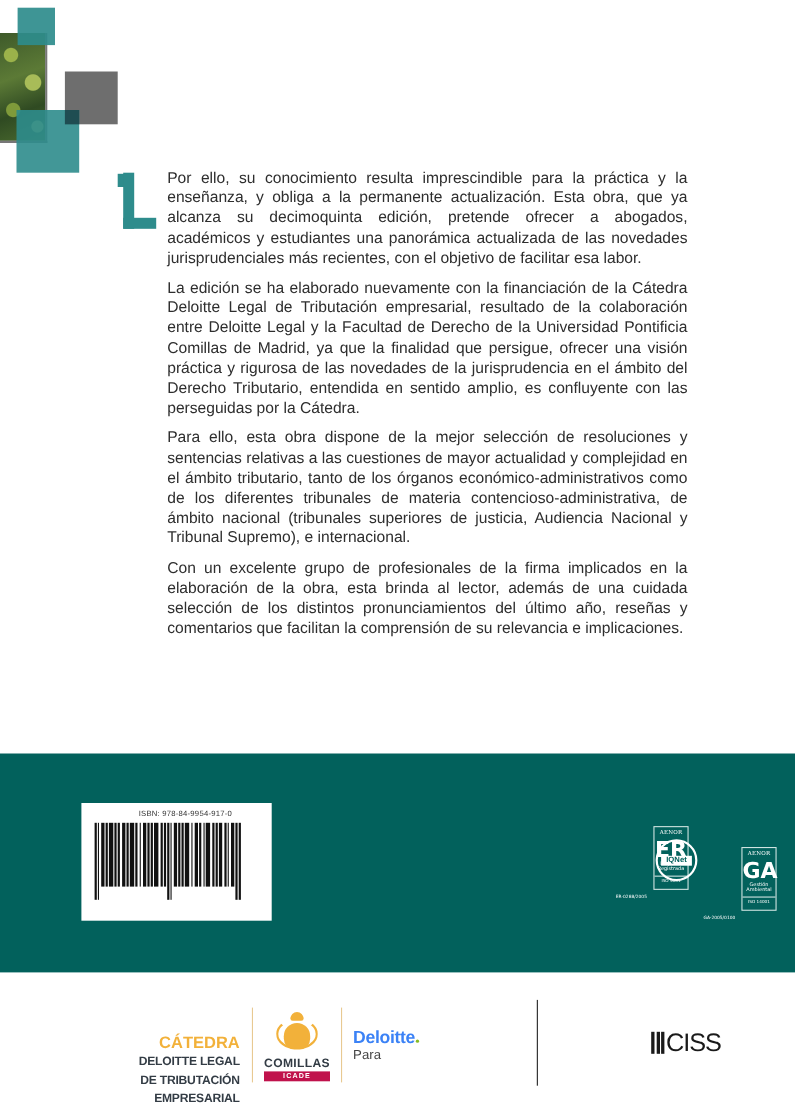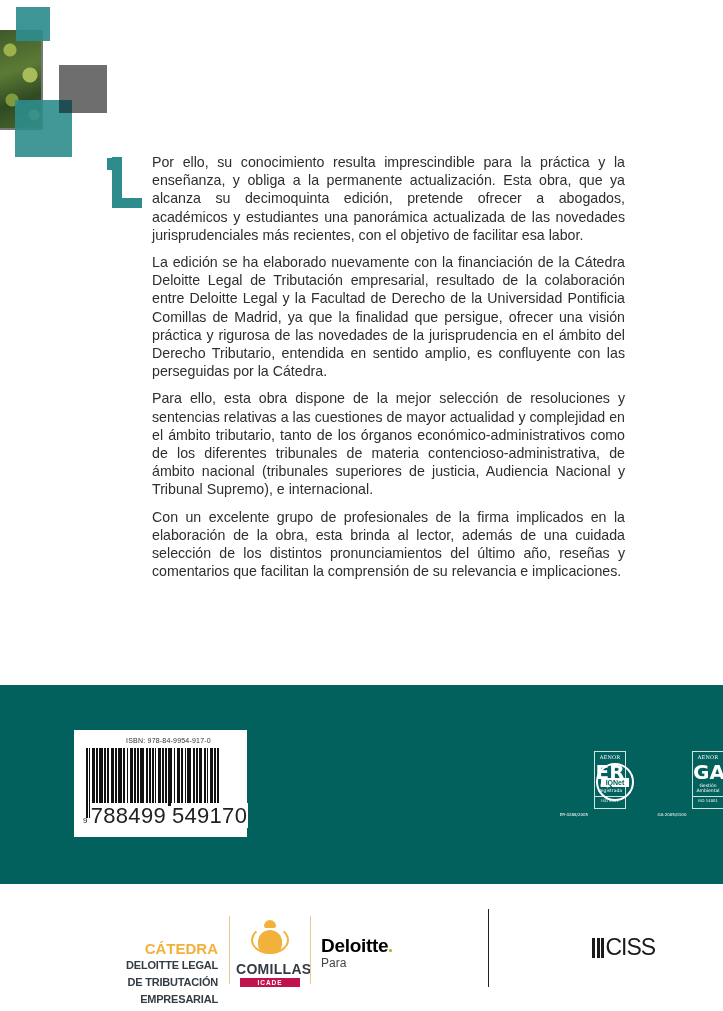--- a/index.html
+++ b/index.html
@@ -55,24 +55,24 @@
   
   .catedra { position: absolute; left: 88px; top: 940px; width: 130px; text-align: right; font-weight: bold; line-height: 17px; }
   .catedra .l1 { color: #f2b13a; font-size: 15px; }
   .catedra .l2 { color: #333c45; font-size: 11px; letter-spacing: -.2px; }
   .vline { position: absolute; width: 1px; background: #e8c992; }
   .comillas { position: absolute; left: 236px; top: 920px; width: 68px; text-align: center; }
   .crest { width: 38px; height: 36px; margin: 0 auto; position: relative; }
   .crest .crown { position: absolute; left: 13px; top: 0; width: 12px; height: 8px; background: #f2b13a; border-radius: 6px 6px 2px 2px; }
   .crest .body { position: absolute; left: 7px; top: 10px; width: 24px; height: 24px; border-radius: 50% 50% 40% 40%; background: #f2b13a; }
   .crest .keys { position: absolute; left: 0; top: 6px; width: 38px; height: 28px; border: 2px solid #f2b13a; border-radius: 50%; border-top-color: transparent; }
-  .comillas .name { font-size: 14px; font-weight: bold; color: #333c45; margin-top: 5px; letter-spacing: .3px; text-align: right; }
+  .comillas .name { font-size: 11px; font-weight: bold; color: #333c45; margin-top: 5px; letter-spacing: .3px; }
   .comillas .icade { background: #c0124c; color: #fff; font-size: 6.5px; font-weight: bold; letter-spacing: 1px; margin: 1px 4px 0; padding: 1px 0; }
   .deloitte { position: absolute; left: 321px; top: 935px; }
-  .deloitte .d1 { font-size: 19px; font-weight: bold; color: #000000; letter-spacing: -.3px; }
+  .deloitte .d1 { font-size: 16px; font-weight: bold; color: #3b82f6; letter-spacing: -.3px; }
   .deloitte .dot { display: inline-block; width: 3px; height: 3px; background: #86bc25; border-radius: 50%; margin-left: 1px; }
   .deloitte .d2 { font-size: 12px; color: #444; margin-top: -1px; }
   .divider { position: absolute; left: 488px; top: 909px; width: 1px; height: 78px; background: #222; }
   .ciss { position: absolute; left: 592px; top: 934px; font-size: 23px; color: #1a1a1a; letter-spacing: -1px; display: flex; align-items: center; }
   .ciss .bar { display: inline-block; width: 3px; height: 20px; background: #1a1a1a; margin-right: 1.5px; }
 </style>
 </head>
 <body>
 
 <div class="deco photo"></div>
@@ -129,41 +129,38 @@
     <span style="width:4px"></span>
       <span style="width:2px"></span>
       <span style="width:1.5px"></span>
       <span style="width:3px"></span>
     <span style="width:2px"></span>
       <span style="width:1.5px"></span>
       <span style="width:3px"></span>
     <span class="g" style="width:1.5px"></span>
       <span class="g" style="width:1.5px"></span>
   </div>
-  <div class="ean">
-    <span class="lead">9</span><span class="g1">788499</span><span class="g2">549170</span>
-  </div>
 </div>
 
 <div class="cert" style="left:558px; top:751px;">
   <div class="cert-box">
     <div class="top">AENOR</div>
     <div class="big">ER</div>
     <div class="small">Empresa</div>
     <div class="small">Registrada</div>
     <div class="iso">ISO 9001</div>
   </div>
   <div class="code">ER-0288/2005</div>
 </div>
 
 <div class="iqnet">
   <div class="inner">IQNet</div>
 </div>
 
-<div class="cert" style="left:638px; top:751px;margin-left:18px;">
+<div class="cert" style="left:638px; top:770px;">
   <div class="cert-box">
     <div class="top">AENOR</div>
     <div class="big">GA</div>
     <div class="small">Gestión</div>
     <div class="small">Ambiental</div>
     <div class="iso">ISO 14001</div>
   </div>
   <div class="code">GA-2005/0100</div>
 </div>
 

